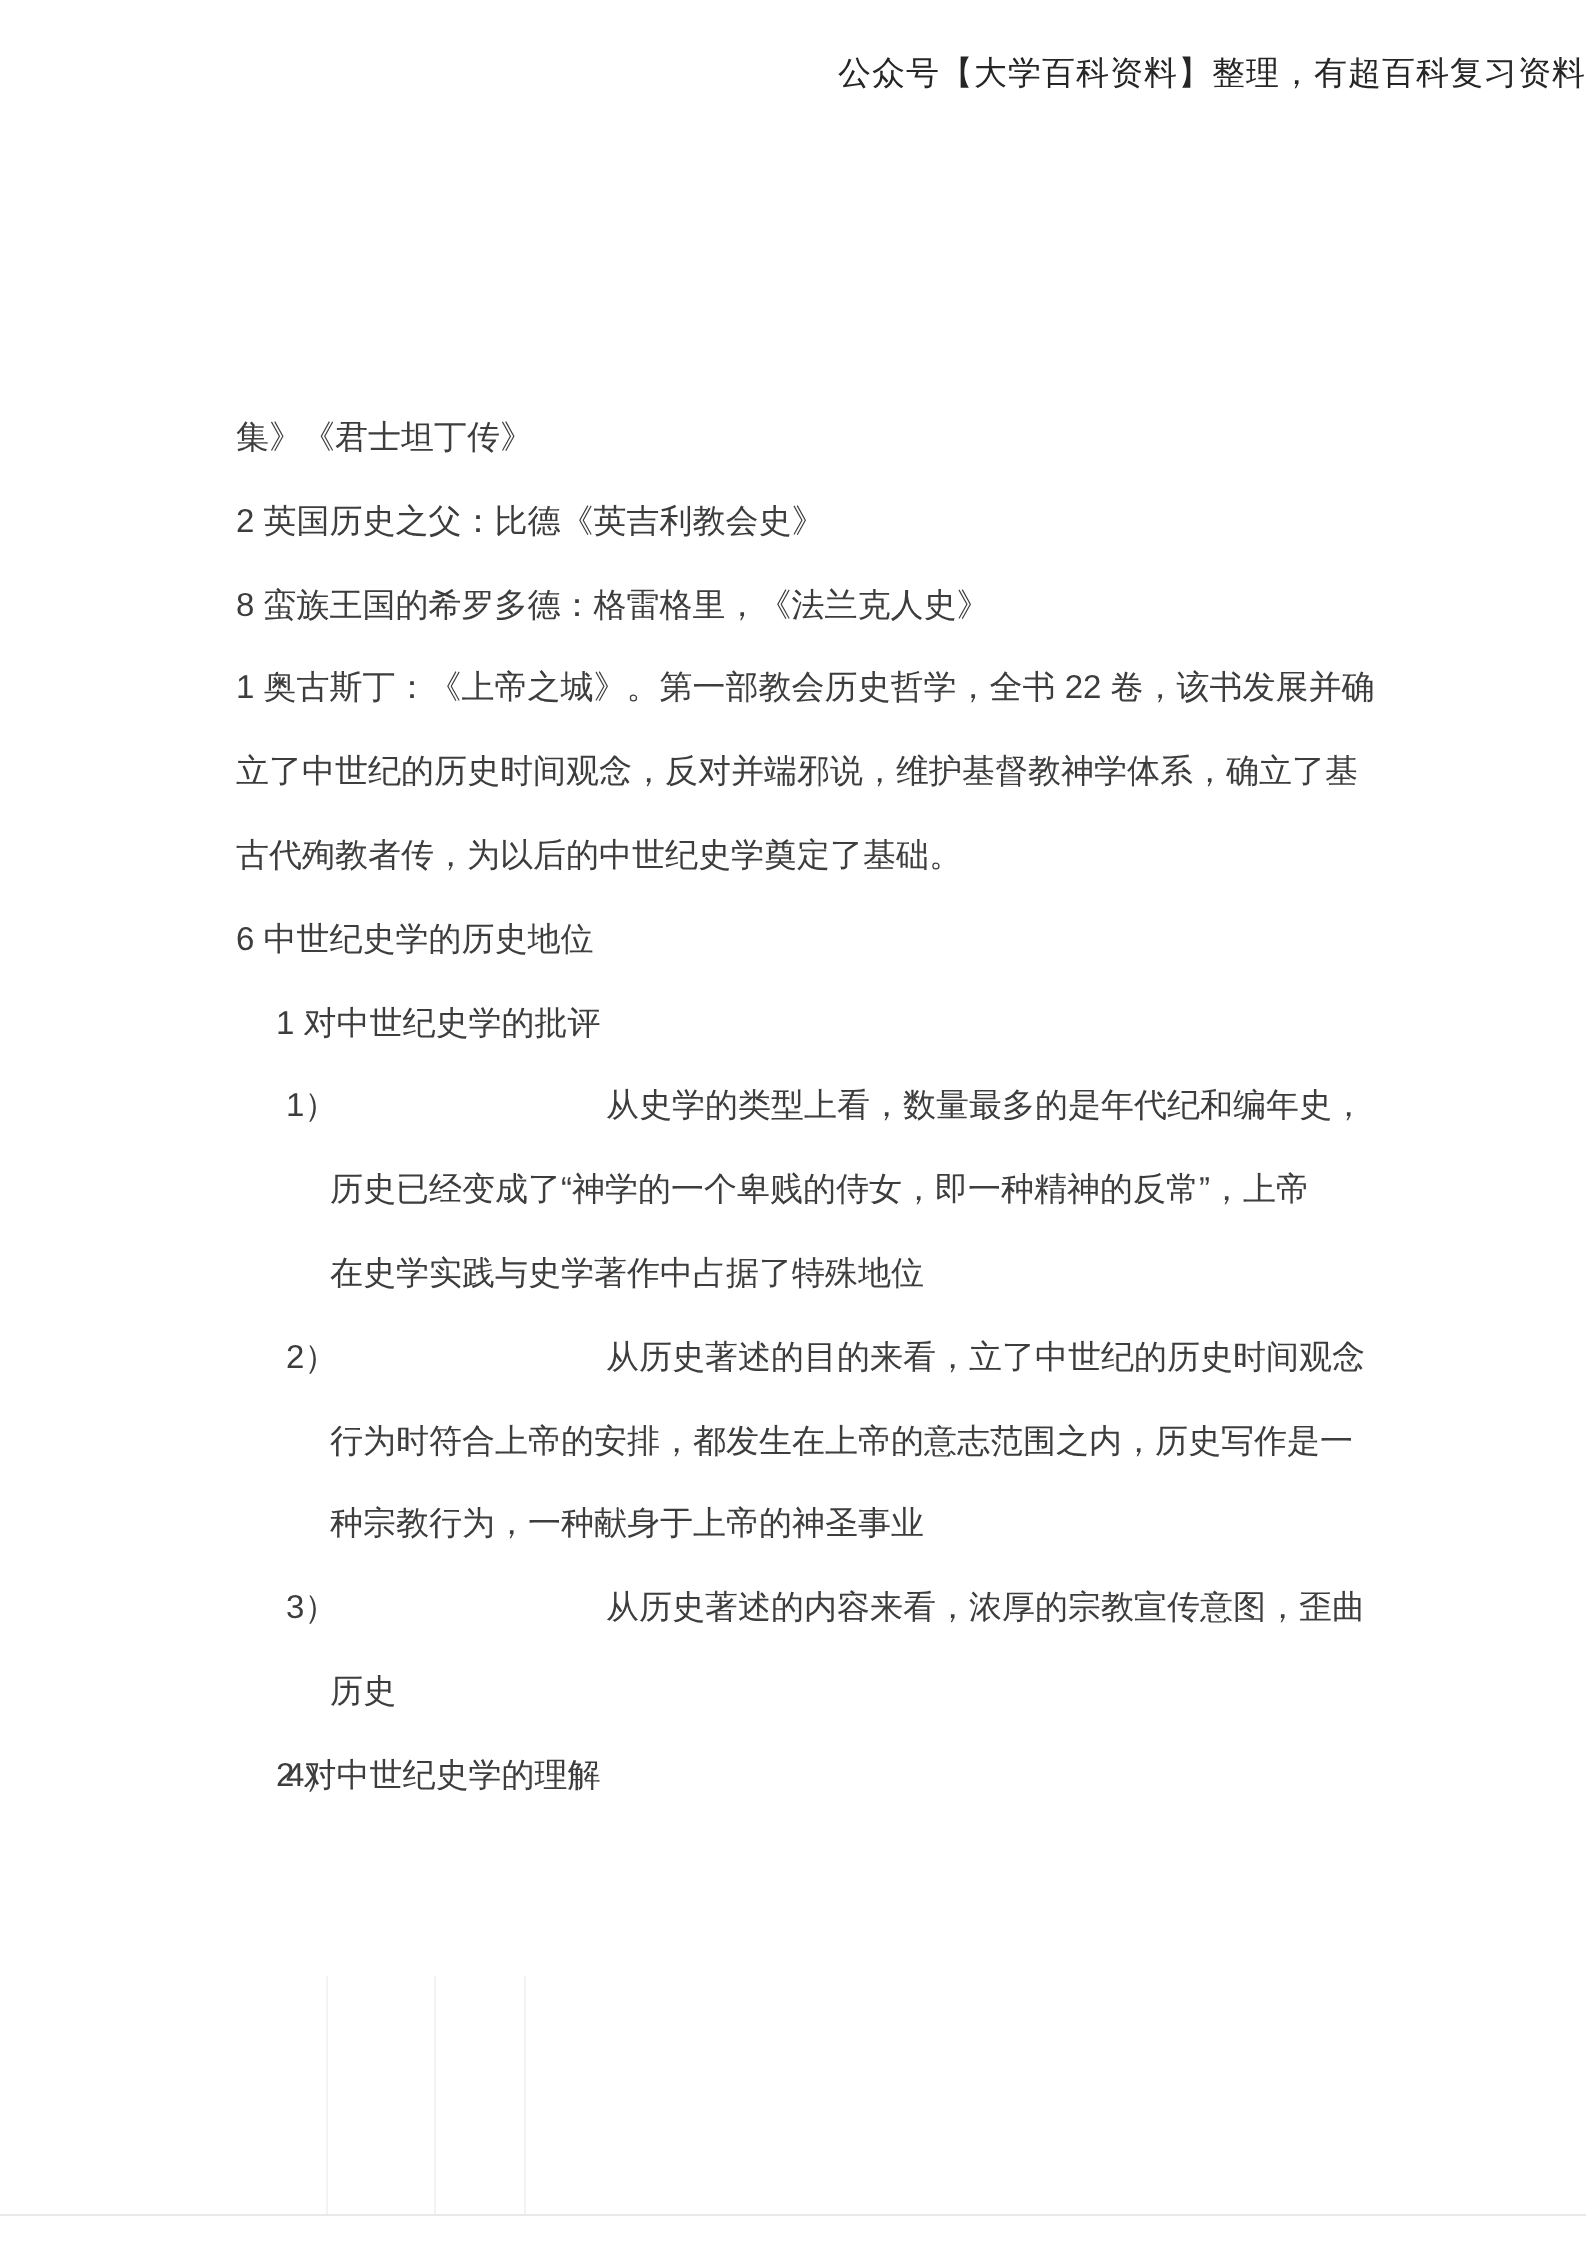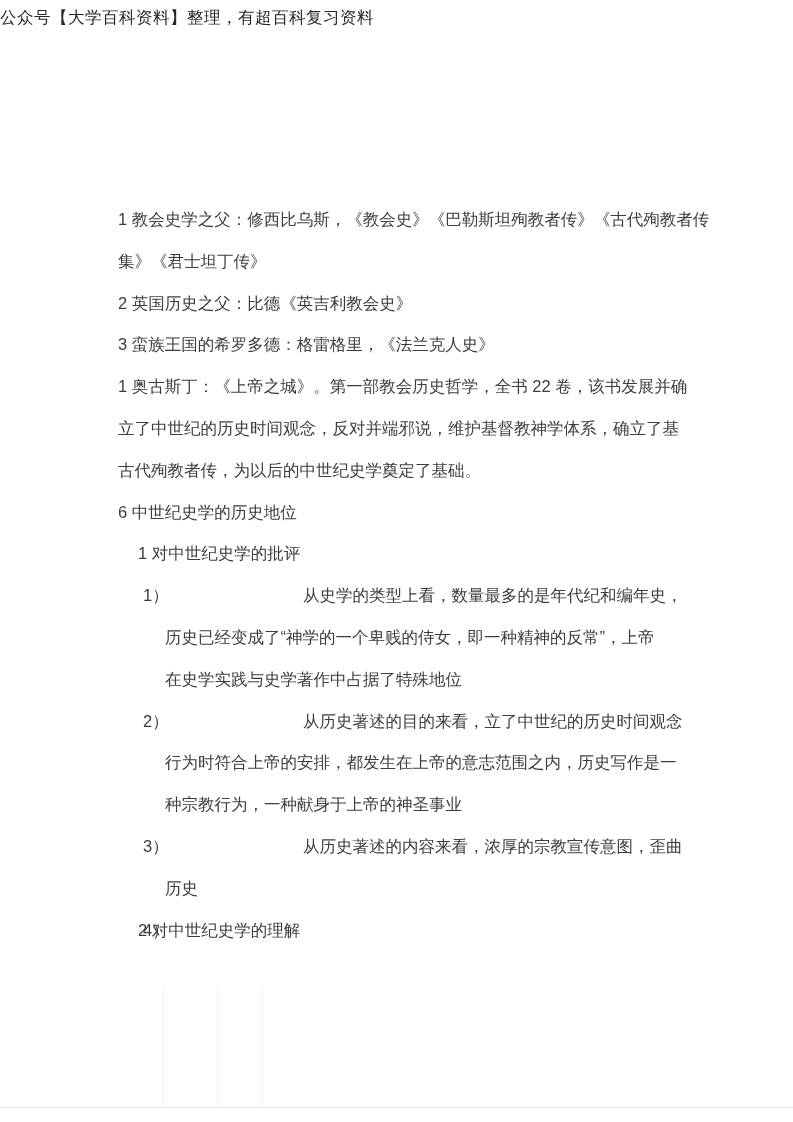--- a/index.html
+++ b/index.html
@@ -11,24 +11,24 @@
     position: relative;
     width: 793px;
     height: 1122px;
     background: var(--background, #ffffff);
     overflow: hidden;
     font-family: "Liberation Sans", sans-serif;
     color: var(--text, #3d3d3d);
   }
   .header {
     position: absolute;
-    top: 7px;
+    top: 26px;
     left: 0;
     width: 100%;
-    text-align: left;
+    text-align: right;
     font-family: "Liberation Serif", serif;
     font-size: 16.5px;
     letter-spacing: 0.5px;
     color: var(--header-text, #262626);
   }
   .body-block {
     position: absolute;
     left: 118px;
     top: 199px;
     width: 566px;
@@ -70,27 +70,26 @@
 </style>
 </head>
 <body>
 
 <div class="page">
 
   <div class="header">公众号【大学百科资料】整理，有超百科复习资料</div>
 
   <div class="body-block">
 
-    <div class="ln">1 教会史学之父：修西比乌斯，《教会史》《巴勒斯坦殉教者传》《古代殉教者传</div>
 
     <div class="ln">集》《君士坦丁传》</div>
 
     <div class="ln">2 英国历史之父：比德《英吉利教会史》</div>
 
-    <div class="ln">3 蛮族王国的希罗多德：格雷格里，《法兰克人史》</div>
+    <div class="ln">8 蛮族王国的希罗多德：格雷格里，《法兰克人史》</div>
 
     <div class="ln">1 奥古斯丁：《上帝之城》。第一部教会历史哲学，全书 22 卷，该书发展并确</div>
 
     <div class="ln">立了中世纪的历史时间观念，反对并端邪说，维护基督教神学体系，确立了基</div>
 
     <div class="ln">古代殉教者传，为以后的中世纪史学奠定了基础。</div>
 
     <div class="ln">6 中世纪史学的历史地位</div>
 
     <div class="ln sub-ln">1 对中世纪史学的批评</div>

